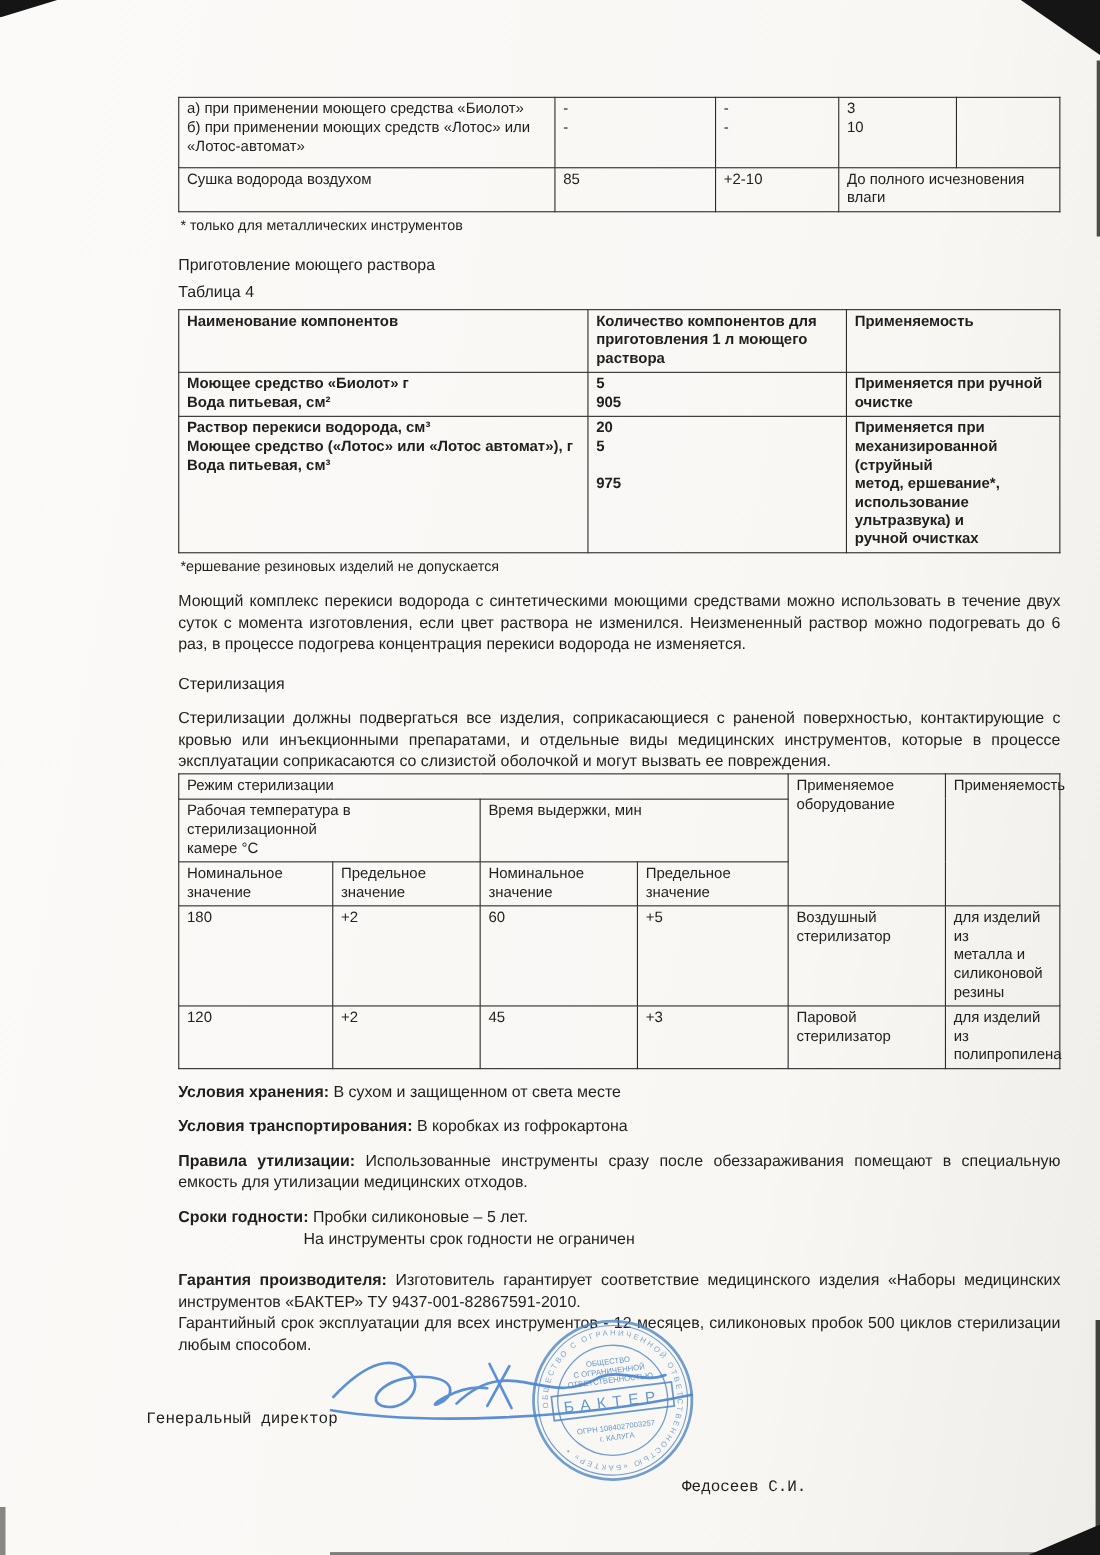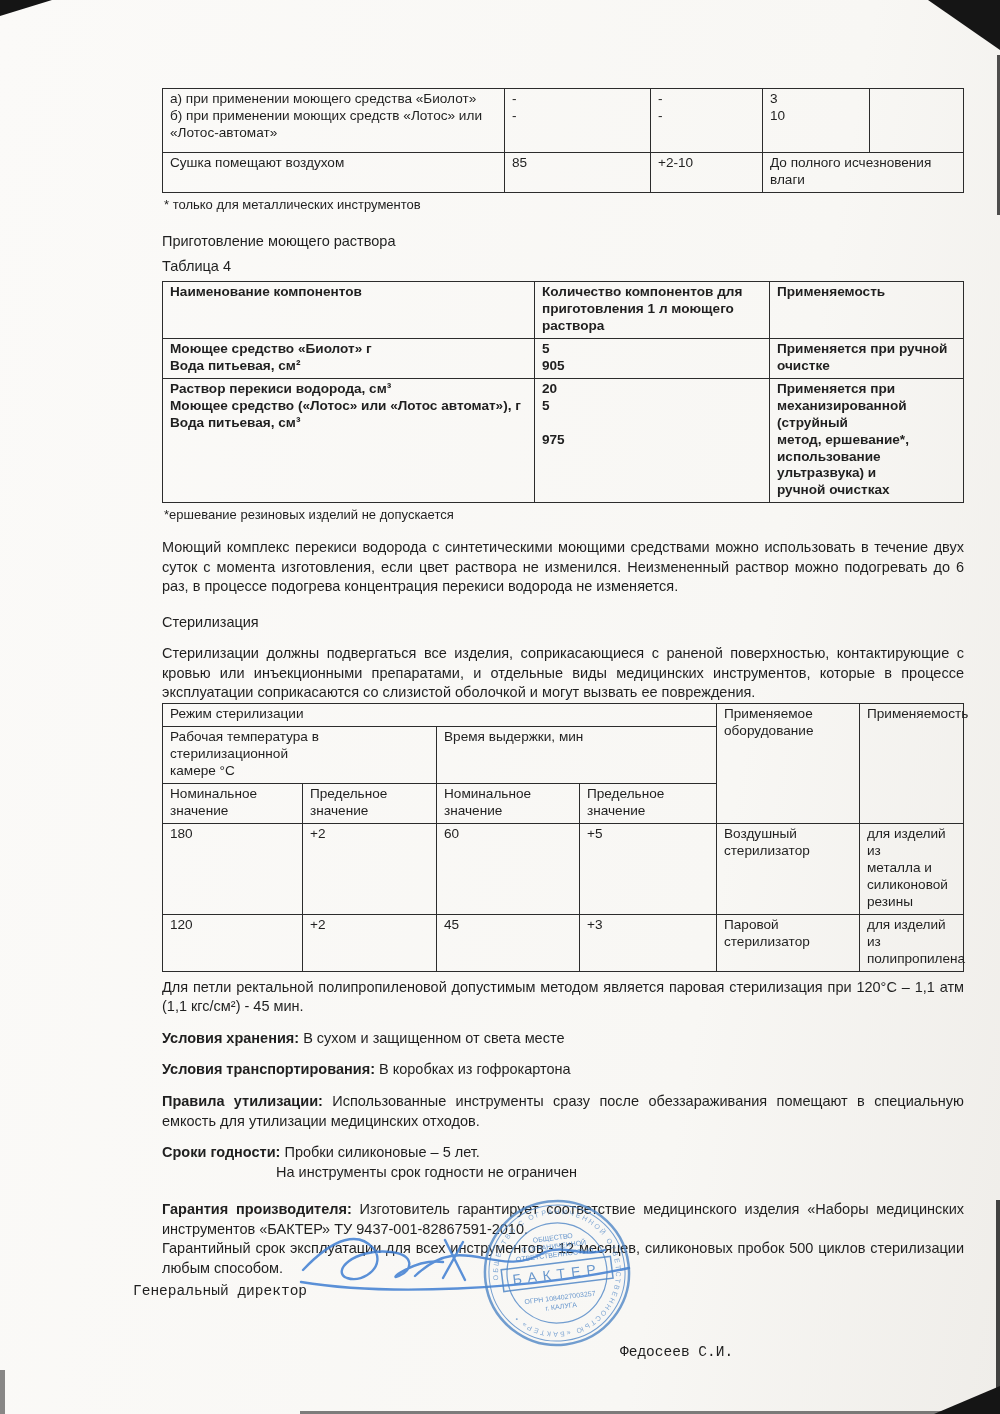--- a/index.html
+++ b/index.html
@@ -73,21 +73,21 @@
 «Лотос-автомат»</td>
           <td>-
 -</td>
           <td>-
 -</td>
           <td>3
 10</td>
           <td></td>
         </tr>
         <tr>
-          <td>Сушка помещают воздухом</td>
+          <td>Сушка водорода воздухом</td>
           <td>85</td>
           <td>+2-10</td>
           <td colspan="2">До полного исчезновения влаги</td>
         </tr>
       </tbody>
     </table>
     <div class="fn">* только для металлических инструментов</div>
 
     <div class="h" id="h-prep">Приготовление моющего раствора</div>
     <div class="h" id="lbl-t4">Таблица 4</div>
@@ -186,21 +186,20 @@
           <td>45</td>
           <td>+3</td>
           <td>Паровой
 стерилизатор</td>
           <td>для изделий из
 полипропилена</td>
         </tr>
       </tbody>
     </table>
 
-    <p class="para" id="p-rectal">Для петли ректальной полипропиленовой допустимым методом является паровая стерилизация при 120°С – 1,1 атм (1,1 кгс/см²) - 45 мин.</p>
 
     <p class="sec"><span class="b">Условия хранения:</span><span> В сухом и защищенном от света месте</span></p>
 
     <p class="sec"><span class="b">Условия транспортирования:</span><span> В коробках из гофрокартона</span></p>
 
     <p class="sec"><span class="b">Правила утилизации:</span><span> Использованные инструменты сразу после обеззараживания помещают в специальную емкость для утилизации медицинских отходов.</span></p>
 
     <div class="sec">
       <div><span class="b">Сроки годности:</span><span> Пробки силиконовые – 5 лет.</span></div>
       <div class="sec-line2">На инструменты срок годности не ограничен</div>

